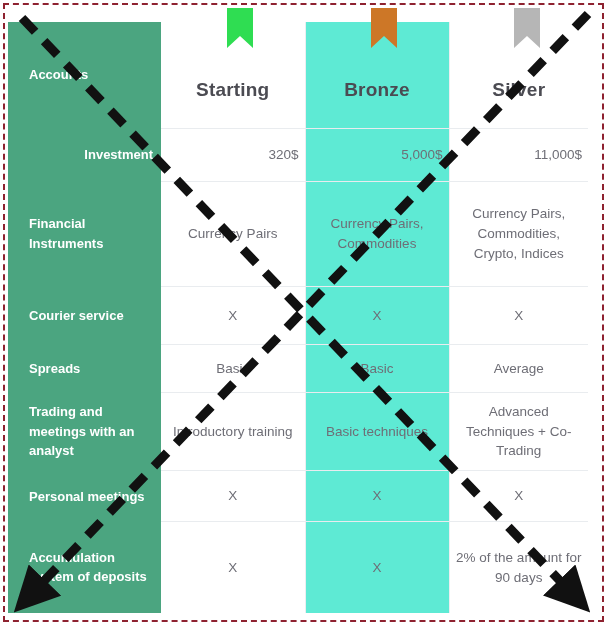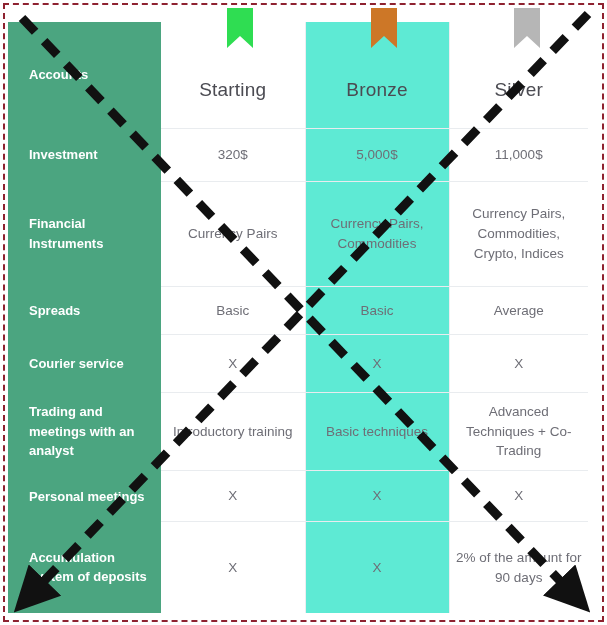--- a/index.html
+++ b/index.html
@@ -103,36 +103,37 @@
   .row.header .cell.label {
     border-bottom: none;
     vertical-align: middle;
     padding-bottom: 4px;
   }
   .plan-name {
     font-size: 19px;
     color: #4b4b52;
     letter-spacing: .2px;
     display: block;
+    font-weight: bold;
   }
 
   
   .ribbon {
     position: absolute;
     width: 26px;
     height: 40px;
     top: -14px;
     z-index: 12;
   }
   #ribbon-starting { left: 219px; }
   #ribbon-bronze   { left: 363px; }
   #ribbon-silver   { left: 506px; }
 
   
-  .r-invest  .cell { height: 53px; }
+  .r-invest  .cell { height: 53px; text-align: right; }
   .r-fin     .cell { height: 105px; }
   .r-spread  .cell { height: 48px; }
   .r-courier .cell { height: 58px; }
   .r-train   .cell { height: 78px; }
   .r-person  .cell { height: 51px; }
   .r-accum   .cell { height: 91px; }
 
   
   #x-overlay {
     position: absolute;
@@ -182,32 +183,32 @@
         <div class="cell col-c lastcol">11,000$</div>
       </div>
 
       <div class="row r-fin">
         <div class="cell label">Financial Instruments</div>
         <div class="cell col-a">Currency Pairs</div>
         <div class="cell col-b tint">Currency Pairs, Commodities</div>
         <div class="cell col-c lastcol">Currency Pairs, Commodities, Crypto, Indices</div>
       </div>
 
+      <div class="row r-courier">
+        <div class="cell label">Courier service</div>
+        <div class="cell col-a">X</div>
+        <div class="cell col-b tint">X</div>
+        <div class="cell col-c lastcol">X</div>
+      </div>
+
       <div class="row r-spread">
         <div class="cell label">Spreads</div>
         <div class="cell col-a">Basic</div>
         <div class="cell col-b tint">Basic</div>
         <div class="cell col-c lastcol">Average</div>
-      </div>
-
-      <div class="row r-courier">
-        <div class="cell label">Courier service</div>
-        <div class="cell col-a">X</div>
-        <div class="cell col-b tint">X</div>
-        <div class="cell col-c lastcol">X</div>
       </div>
 
       <div class="row r-train">
         <div class="cell label">Trading and meetings with an analyst</div>
         <div class="cell col-a">Introductory training</div>
         <div class="cell col-b tint">Basic techniques</div>
         <div class="cell col-c lastcol">Advanced Techniques + Co-Trading</div>
       </div>
 
       <div class="row r-person">

